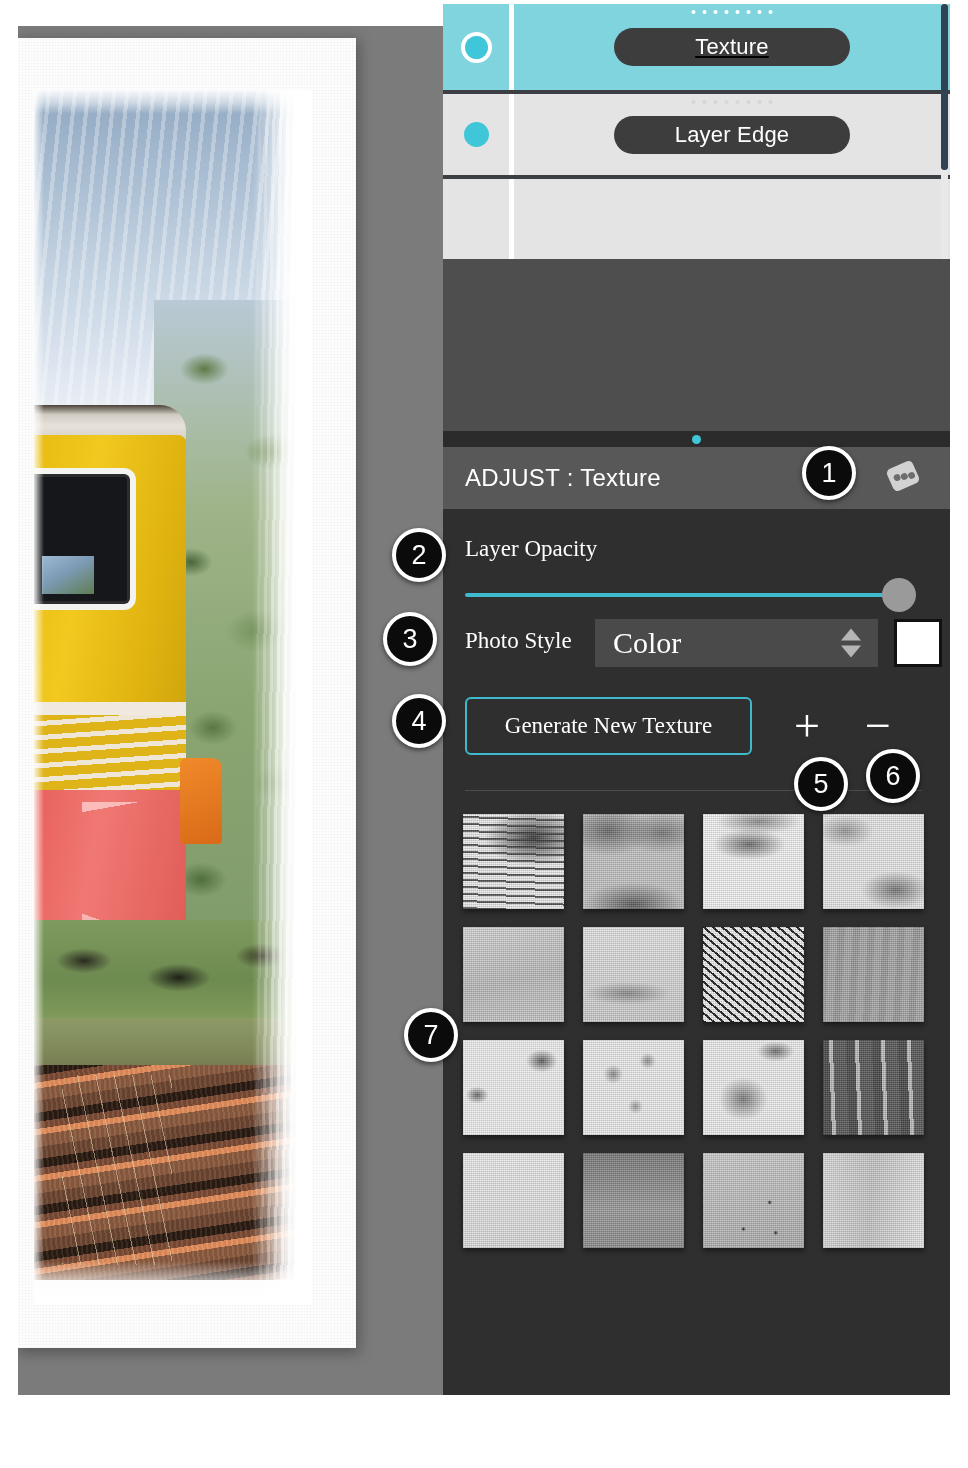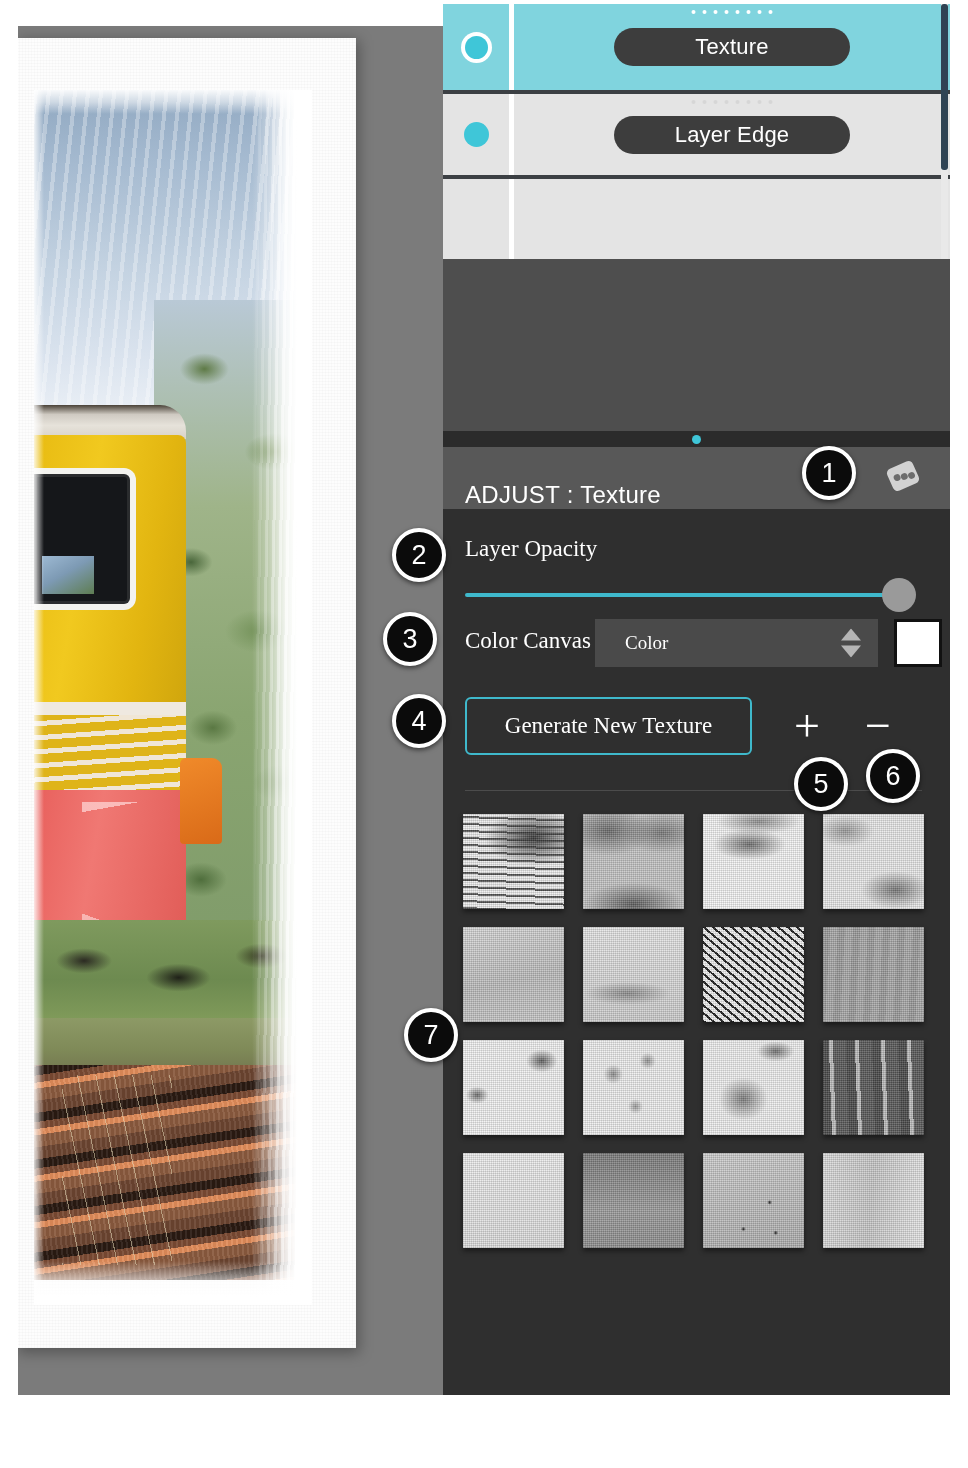--- a/index.html
+++ b/index.html
@@ -118,37 +118,37 @@
 
   .layers-empty{position:absolute;left:0;top:255px;width:507px;height:176px;background:#4e4e4e;}
 
   
   .handle-strip{position:absolute;left:0;top:427px;width:507px;height:16px;background:#2b2b2b;
     display:flex;align-items:center;justify-content:center;}
   .handle-dot{width:9px;height:9px;border-radius:50%;background:#3fc6d8;}
 
   
   .adjust-header{position:absolute;left:0;top:443px;width:507px;height:62px;background:#585858;
-    display:flex;align-items:flex-end;}
+    display:flex;align-items:center;}
   .adjust-title{margin-left:22px;color:#ffffff;font-size:24px;letter-spacing:.3px;}
   .dice-wrap{position:absolute;right:22px;top:50%;transform:translateY(-50%);}
 
   
   .adjust-body{position:absolute;left:0;top:505px;width:507px;height:886px;background:#2f2f2f;font-family:Liberation Serif, serif;}
 
   .opacity-label{position:absolute;left:22px;top:27px;color:#ffffff;font-size:23px;}
   .slider{position:absolute;left:22px;top:69px;width:457px;height:34px;}
   .slider-track{position:absolute;left:0;top:15px;width:428px;height:4px;background:#3fb9cc;border-radius:2px;}
   .slider-knob{position:absolute;left:417px;top:0px;width:34px;height:34px;border-radius:50%;background:#9a9a9a;}
 
   .colorstyle-row{position:absolute;left:22px;top:110px;width:462px;height:48px;}
   .cs-label{position:absolute;left:0;top:9px;color:#ffffff;font-size:23px;}
   .cs-select{position:absolute;left:130px;top:0;width:283px;height:48px;background:#4a4a4a;
     display:flex;align-items:center;}
-  .cs-value{margin-left:30px;color:#ffffff;font-size:19px;}
+  .cs-value{margin-left:18px;color:#ffffff;font-size:30px;}
   .cs-arrows{position:absolute;right:16px;top:50%;transform:translateY(-50%);display:flex;flex-direction:column;gap:3px;}
   .cs-swatch{position:absolute;left:429px;top:0;width:48px;height:48px;background:#ffffff;
     border:3px solid #111111;box-sizing:border-box;}
 
   .gen-btn{position:absolute;left:22px;top:188px;width:287px;height:58px;background:#2f2f2f;
     border:2px solid #3fb9cc;border-radius:6px;box-sizing:border-box;
     display:flex;align-items:center;justify-content:center;color:#ffffff;font-size:23px;}
   .plus-btn{position:absolute;left:335px;top:188px;width:58px;height:58px;
     display:flex;align-items:center;justify-content:center;color:#ffffff;font-size:46px;line-height:1;font-weight:300;}
   .minus-btn{position:absolute;left:406px;top:188px;width:58px;height:58px;
@@ -215,21 +215,21 @@
             <div class="torn-l"></div>
           </div>
         </div>
       </div>
     </div>
 
     <div class="right-panel">
 
       <div class="layers">
 
-        <div class="layer-row sel" style="top:0px;height:90px;">
+        <div class="layer-row sel" style="top:0px;height:90px;text-decoration:underline;">
           <div class="lr-eye">
             <span class="eye-dot ring"></span>
           </div>
           <div class="lr-sep"></div>
           <div class="lr-body">
             <span class="drag-dots">
               <i></i>
                 <i></i>
                 <i></i>
                 <i></i>
@@ -293,21 +293,21 @@
 
       <div class="adjust-body">
 
         <div class="opacity-label">Layer Opacity</div>
         <div class="slider">
           <div class="slider-track"></div>
           <div class="slider-knob"></div>
         </div>
 
         <div class="colorstyle-row">
-          <span class="cs-label">Color Canvas</span>
+          <span class="cs-label">Photo Style</span>
           <div class="cs-select">
             <span class="cs-value">Color</span>
             <span class="cs-arrows">
               <svg width="22" height="13" viewBox="0 0 22 13">
                   <polygon points="11,0 21,12 1,12" fill="#b5b5b5"></polygon>
                 </svg>
               <svg width="22" height="13" viewBox="0 0 22 13">
                   <polygon points="11,13 1,1 21,1" fill="#b5b5b5"></polygon>
                 </svg>
             </span>

